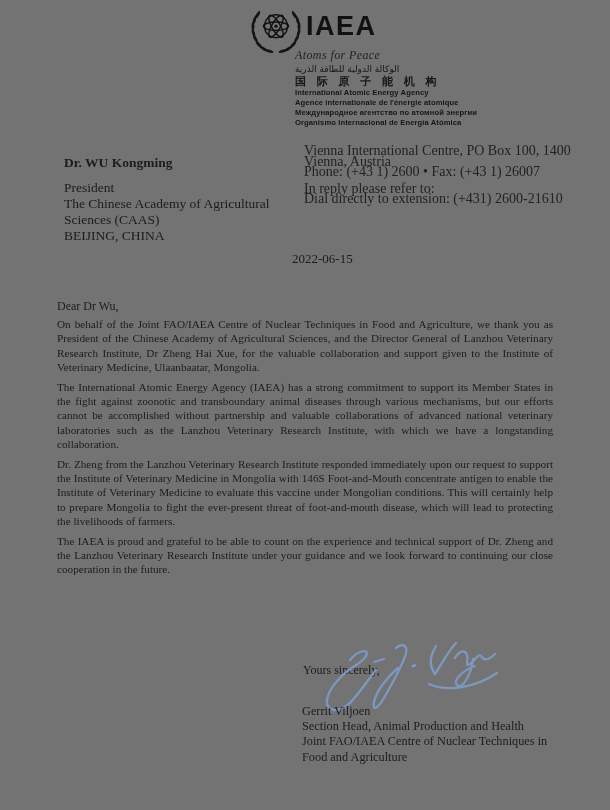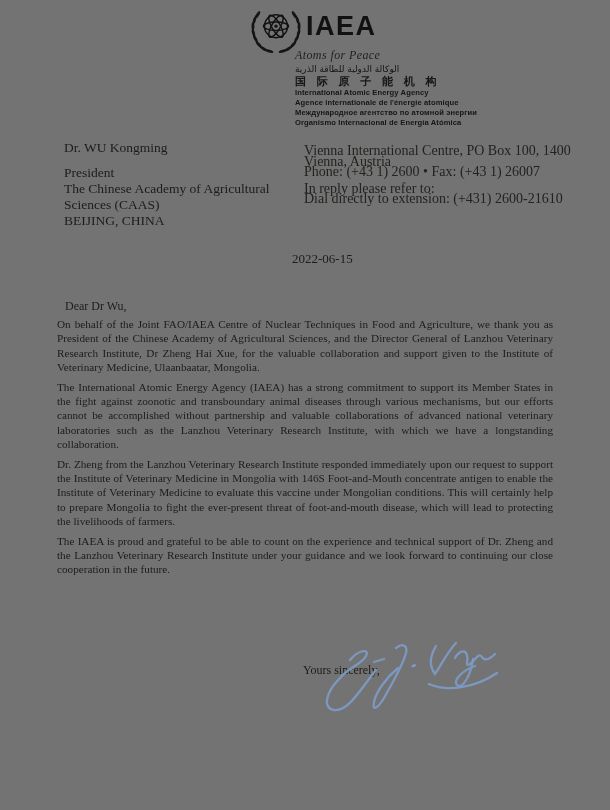--- a/index.html
+++ b/index.html
@@ -27,28 +27,28 @@
   .orgnames .chinese{
     font-family:Liberation Serif, serif;font-weight:700;
     font-size:11px;letter-spacing:4px;line-height:12.5px;
   }
   .orgnames .latin{
     font-family:"Liberation Sans", sans-serif;font-weight:700;
     font-size:7.6px;line-height:10px;letter-spacing:0.1px;
   }
   
   .recipient{position:absolute;left:64px;top:140px;font-size:13.5px;line-height:16px;}
-  .recipient .name{font-weight:400;margin-bottom:9px;}
+  .recipient .name{font-weight:700;margin-bottom:9px;margin-top:15px;}
   
   .contact{position:absolute;left:304px;top:146px;font-size:14px;line-height:10.5px;color:#23221f;}
   .contact .gap{height:6px;}
   
   .date{position:absolute;left:292px;top:251px;font-size:13px;}
   
-  .salutation{position:absolute;left:65px;top:299px;font-size:12px;}
+  .salutation{position:absolute;left:57px;top:299px;font-size:12px;}
   .body-text{position:absolute;left:57px;top:317px;width:496px;font-size:11.2px;line-height:14.3px;}
   .body-text p{margin:0 0 5.5px 0;text-align:justify;}
   
   .valediction{position:absolute;left:303px;top:619px;font-size:12px;margin-top:44px;}
   .signature-svg{position:absolute;left:316px;top:638px;width:192px;height:82px;}
   .signer{position:absolute;left:302px;top:704px;font-size:12.3px;line-height:15.2px;}
 </style>
 </head>
 <body>
 
@@ -132,14 +132,20 @@
       <path d="M58 24 L68 21" opacity="0.85"></path>
       <path d="M80 10 C86 5 92 7 90 15 C87 27 78 42 68 60 C62 70 56 74 58 64 C60 54 70 40 82 30" opacity="0.9"></path>
       <path d="M97 28 l1.5 -0.5" stroke-width="2.8"></path>
       <path d="M120 8 C114 18 113 28 119 36 C124 29 132 13 140 5" opacity="0.9"></path>
       <path d="M139 20 C143 13 149 11 151 17 C153 23 148 29 154 26 C160 22 162 14 166 19 C168 23 173 22 179 16" opacity="0.9"></path>
       <path d="M157 21 C155 36 147 52 141 47 C137 43 145 33 159 28" opacity="0.85"></path>
       <path d="M113 46 C131 54 159 50 181 35" opacity="0.9"></path>
     </g>
   </svg>
 
+  <div class="signer">
+    <div>Gerrit Viljoen</div>
+    <div>Section Head, Animal Production and Health</div>
+    <div>Joint FAO/IAEA Centre of Nuclear Techniques in</div>
+    <div>Food and Agriculture</div>
+  </div>
 
 </div>
 
 </body></html>

